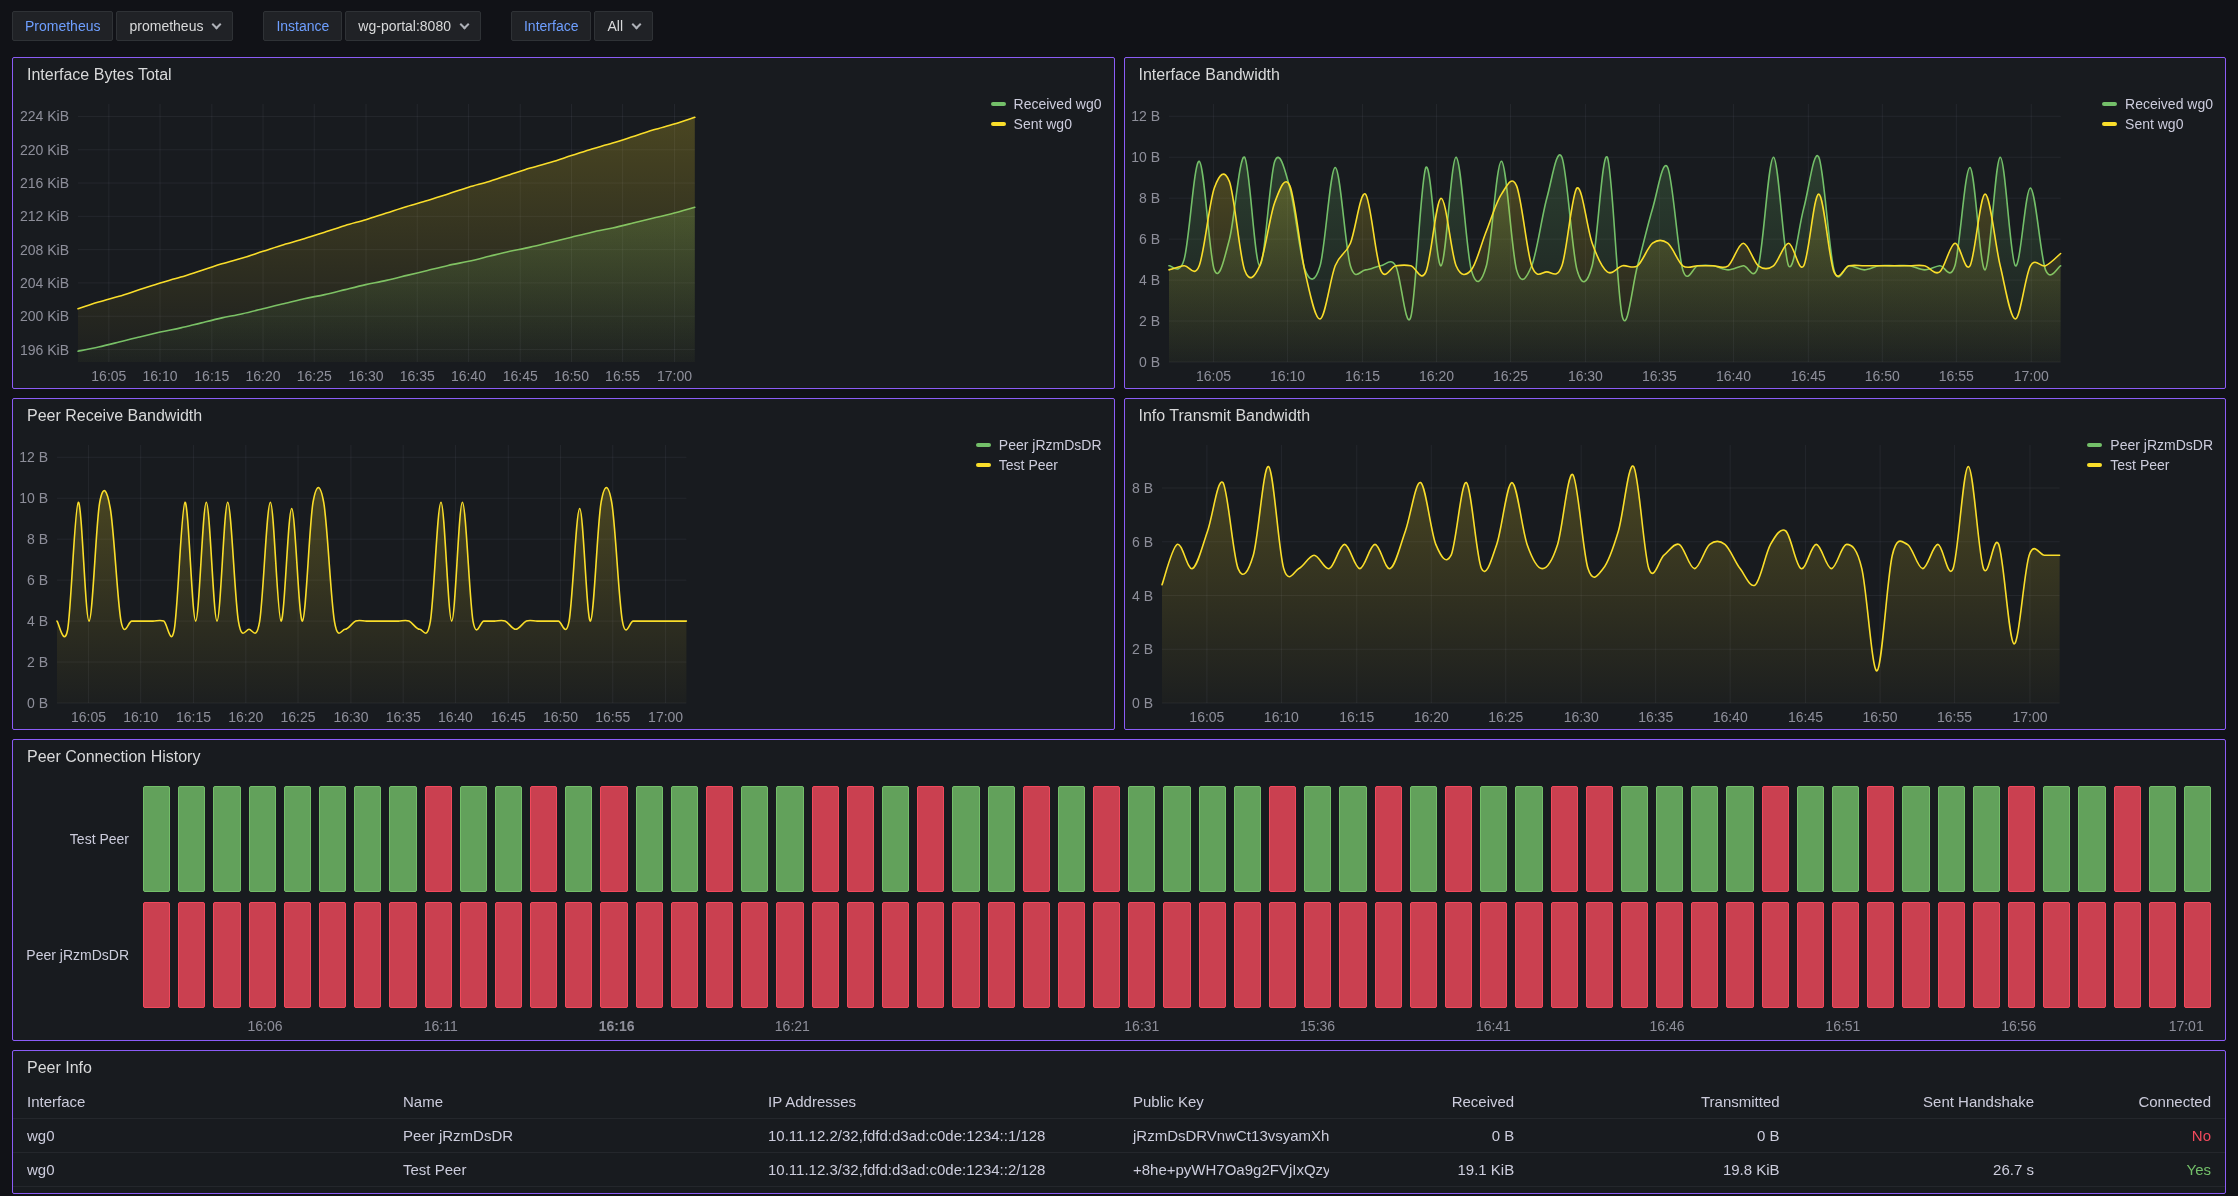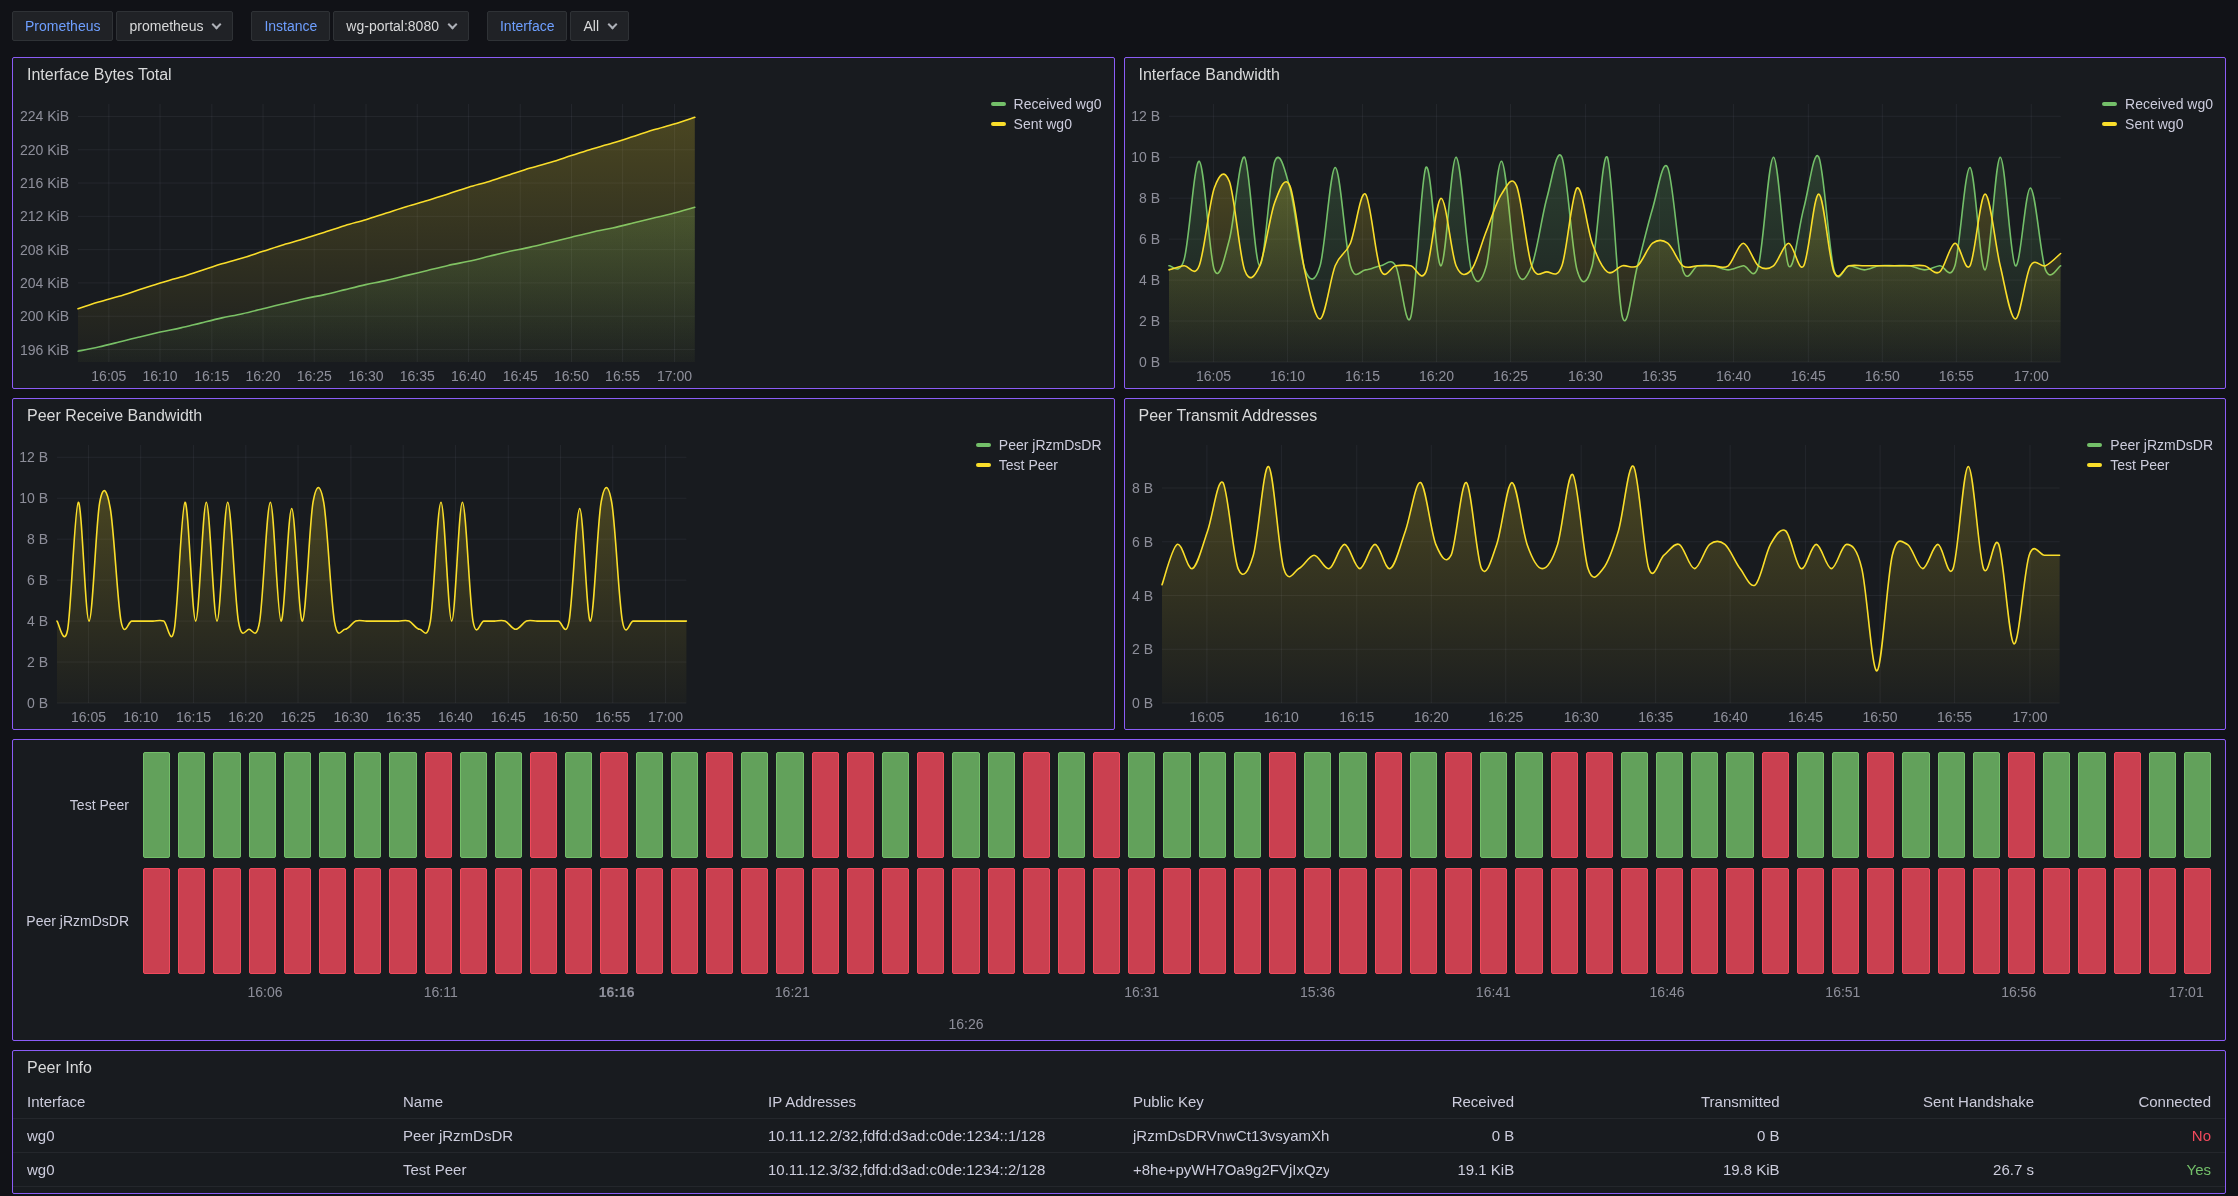--- a/index.html
+++ b/index.html
@@ -1,19 +1,19 @@
 <!DOCTYPE html>
 <html><head>
 <meta charset="utf-8">
 <style>
   *{box-sizing:border-box;margin:0;padding:0}
   html,body{width:2238px;height:1196px;overflow:hidden}
   body{background:#111217;color:#ccccdc;font-family:"Liberation Sans",sans-serif}
   
-  .topbar{height:52px;display:flex;gap:18px;padding:0 12px}
+  .topbar{height:52px;display:flex;gap:30px;padding:0 12px}
   .var-group{display:flex;gap:3px;align-items:center}
   .chip{height:30px;display:flex;align-items:center;padding:0 12px;background:#202226;border:1px solid #2f3236;border-radius:2px;font-size:14px;white-space:nowrap}
   .chip.vlabel{color:#6e9fff;font-weight:500}
   .chip.vvalue{color:#d8d9da;gap:10px;cursor:pointer}
   .chev{width:7px;height:7px;border-right:2px solid #aeb1b8;border-bottom:2px solid #aeb1b8;transform:rotate(45deg);margin-top:-4px}
   
   .dash{padding:5px 12px 10px;display:flex;flex-direction:column;gap:9px}
   .chart-row{display:flex;gap:9px}
   .panel{background:#181b1f;border:1px solid #8b5cf6;border-radius:2px;position:relative}
   .chart-row .panel{flex:1;height:332px}
@@ -271,21 +271,21 @@
             <span class="legend-label">Peer jRzmDsDR</span>
           </div>
           <div class="legend-item">
             <span class="swatch" style="background: rgb(250, 222, 42);"></span>
             <span class="legend-label">Test Peer</span>
           </div>
         </div>
       </div>
     </div>
     <div class="panel">
-      <div class="panel-title">Peer Transmit Addresses</div>
+      <div class="panel-title">Info Transmit Bandwidth</div>
       <div class="chart-body">
         <div class="chart"><svg width="1101" height="296">
               <defs>
                 <linearGradient id="grad-3-1" x1="0" y1="0" x2="0" y2="1">
                   <stop offset="0%" stop-color="#fade2a" stop-opacity="0.22"></stop>
                   <stop offset="100%" stop-color="#fade2a" stop-opacity="0.02"></stop>
                 </linearGradient>
               </defs>
               <line x1="37" y1="270" x2="934.6" y2="270" stroke="rgba(204,204,220,0.07)" stroke-width="1"></line>
               <text x="28" y="275" text-anchor="end" fill="rgba(204,204,220,0.65)" font-size="14">0 B</text>
@@ -332,20 +332,21 @@
           <div class="legend-item">
             <span class="swatch" style="background: rgb(250, 222, 42);"></span>
             <span class="legend-label">Test Peer</span>
           </div>
         </div>
       </div>
     </div>
   </div>
 
   <div class="panel panel-history">
+    <div class="panel-title">Peer Connection History</div>
     <div class="hist-wrap">
       <div>
           <div class="hist-row">
             <div class="hist-label">Test Peer</div>
             <div class="hist-bars">
               <div class="hist-bar" style="background: rgba(115, 191, 105, 0.82); border-color: rgb(115, 191, 105);"></div>
               <div class="hist-bar" style="background: rgba(115, 191, 105, 0.82); border-color: rgb(115, 191, 105);"></div>
               <div class="hist-bar" style="background: rgba(115, 191, 105, 0.82); border-color: rgb(115, 191, 105);"></div>
               <div class="hist-bar" style="background: rgba(115, 191, 105, 0.82); border-color: rgb(115, 191, 105);"></div>
               <div class="hist-bar" style="background: rgba(115, 191, 105, 0.82); border-color: rgb(115, 191, 105);"></div>

